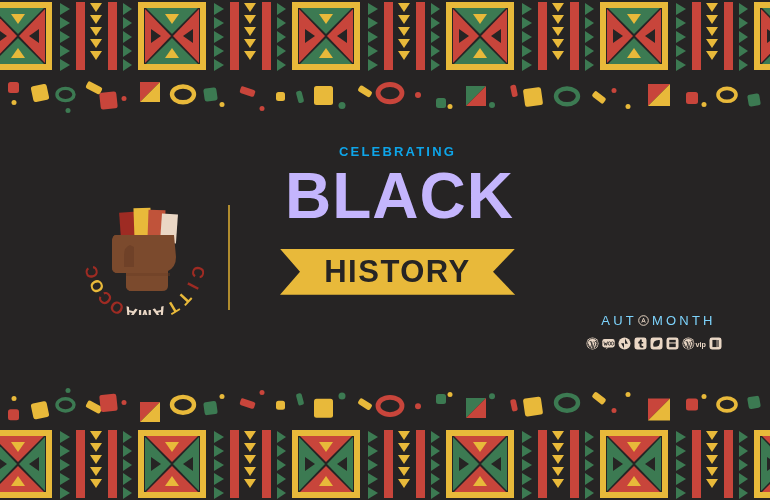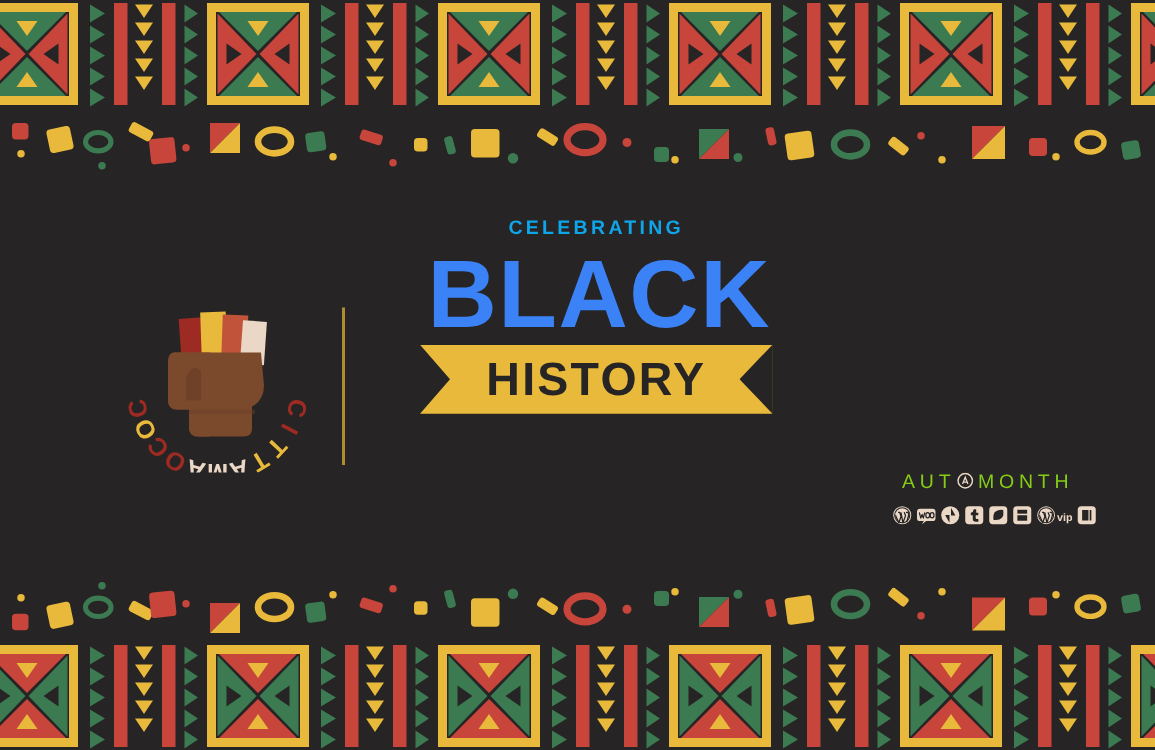--- a/index.html
+++ b/index.html
@@ -28,24 +28,24 @@
   #divider { position:absolute; left:228px; top:88px; width:2px; height:105px;
              background:#b08c2e; }
 
   #title-block { position:absolute; left:285px; top:28px; width:225px; text-align:center; }
 
   #celebrating {
     color:#0ea5e9; font-weight:bold; font-size:13px;
     letter-spacing:2.2px; line-height:1;
   }
   #black {
-    color:#3b82f6; font-weight:bold; font-size:64px;
+    color:#c4b5fd; font-weight:bold; font-size:64px;
     letter-spacing:1px; line-height:0.95; margin-top:8px;
   }
-  #ribbon-wrap { position:relative; margin-top:3px; height:46px; }
+  #ribbon-wrap { position:relative; margin-top:22px; height:46px; }
   #ribbon {
     position:absolute; left:-5px; top:0; width:235px; height:46px;
     background:#E8B93A;
     clip-path:polygon(0 0, 235px 0, 235px 46px, 0 46px,
                       20px 23px);
   }
   #ribbon::after{
     content:""; position:absolute; right:0; top:0; width:22px; height:46px;
     background:#262424;
     clip-path:polygon(22px 0, 22px 46px, 0 23px);
@@ -56,24 +56,24 @@
     color:#262424; font-weight:bold; font-size:31px; letter-spacing:1.5px;
   }
   #month {
     color:#EAD7C5; font-weight:bold; font-size:64px;
     letter-spacing:1px; line-height:0.95; margin-top:4px;
   }
 
   
   #automattic { position:absolute; left:586px; top:196px; width:145px; text-align:center; }
   #auto-word {
-    color:#84cc16; font-size:13px; letter-spacing:3.2px; font-weight:normal;
+    color:#7dd3fc; font-size:13px; letter-spacing:3.2px; font-weight:normal;
     display:flex; align-items:center; justify-content:center; gap:0;
   }
-  #auto-icons { margin-top:9px; display:flex; gap:3px; justify-content:flex-end; }
+  #auto-icons { margin-top:9px; display:flex; gap:3px; justify-content:flex-start; }
   .brand { width:13px; height:13px; display:block; }
 
   .fist-svg, .logo-svg { display:block; }
 </style>
 </head>
 <body>
 
 <div id="stage">
 
   <div class="band" id="top-band">

